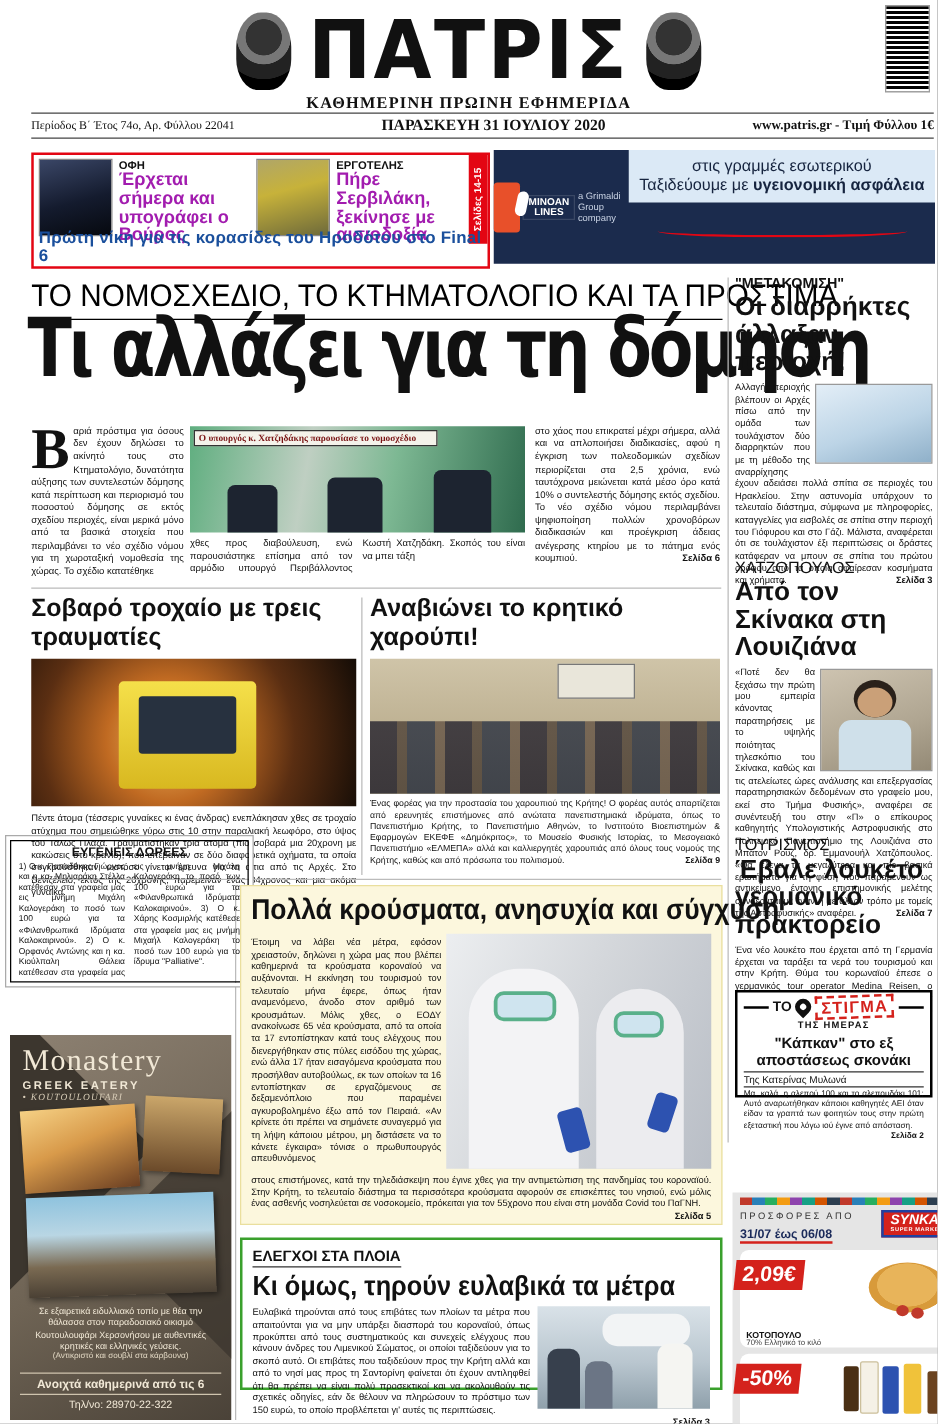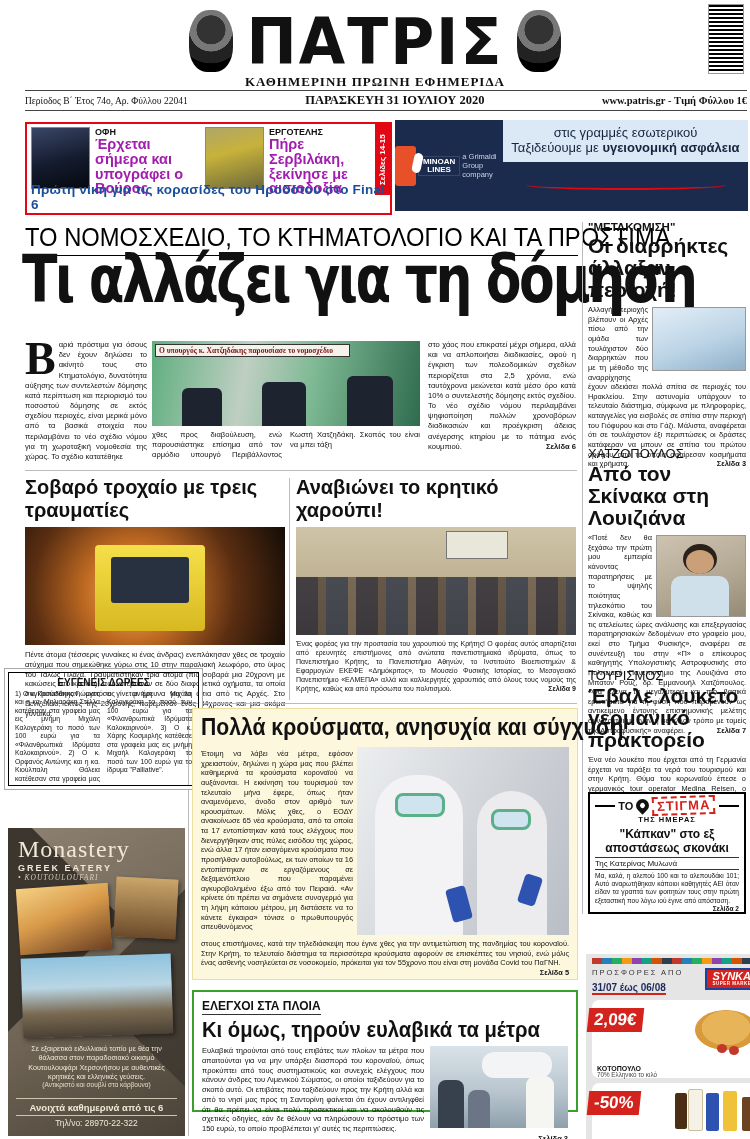--- a/index.html
+++ b/index.html
@@ -110,21 +110,21 @@
   .glove{position:absolute;background:#2d52b0;border-radius:4px;}
 
   .ships{left:192px;top:990px;width:386px;height:122px;border:2px solid #3aa02c;box-sizing:border-box;
          padding:4px 8px;background:#fff;}
   .ships-k{font-size:12px;font-weight:bold;border-bottom:1px solid #333;display:inline-block;padding-bottom:1px;}
   .ships-h{font-size:22px;font-weight:bold;margin:2px 0 3px;}
   .ships-photo{float:right;width:138px;height:82px;margin-left:6px;
                background:linear-gradient(180deg,#d9e2e8 0%,#b9c6cf 55%,#8fa0ab 100%);}
 
   
-  .stigma{left:588px;top:792px;width:158px;height:122px;border:2.5px solid #000;box-sizing:border-box;
+  .stigma{left:588px;top:792px;width:158px;height:86px;border:2.5px solid #000;box-sizing:border-box;
           padding:3px 5px;background:#fff;}
   .stig-head{display:flex;align-items:center;justify-content:center;gap:3px;margin-top:-1px;}
   .stig-to{font-weight:bold;font-size:11px;}
   .pin{width:13px;height:13px;background:#111;border-radius:50% 50% 50% 0;transform:rotate(-45deg);position:relative;}
   .pin:after{content:"";position:absolute;left:4px;top:4px;width:5px;height:5px;border-radius:50%;background:#fff;}
   .stig-stamp{color:#d4221c;border:2px dashed #d4221c;font-weight:bold;font-size:13px;padding:0 3px;
               transform:rotate(-2deg);letter-spacing:1px;}
   .stig-sub{text-align:center;font-size:7.5px;font-weight:bold;letter-spacing:1px;}
   .stig-h{font-size:12px;font-weight:bold;text-align:center;margin:3px 0 2px;}
   .stig-by{font-size:8px;border-top:1px solid #333;border-bottom:1px solid #333;padding:1px 0;}

